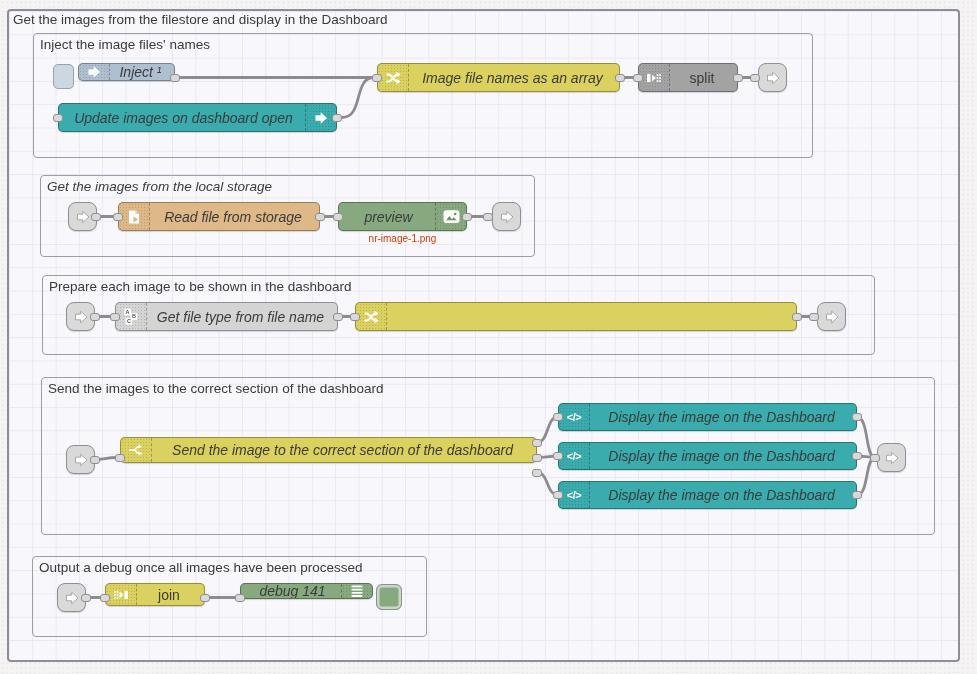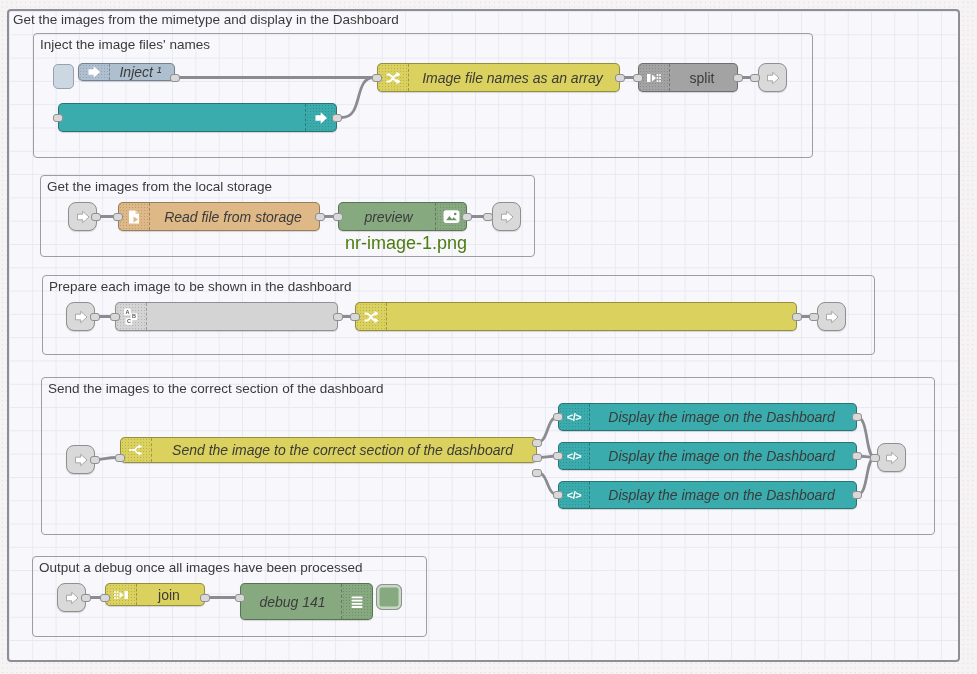--- a/index.html
+++ b/index.html
@@ -59,35 +59,35 @@
   .inject-btn{
     position:absolute;left:53px;top:64px;width:21px;height:25px;box-sizing:border-box;z-index:4;
     background:#ccd7e2;border:1px solid #95a3b1;border-radius:5px;
   }
   .debug-btn{
     position:absolute;left:376px;top:584px;width:26px;height:26px;box-sizing:border-box;z-index:4;
     border:1px solid #8f8f8f;border-radius:6px;
     box-shadow:inset 0 0 0 2.5px rgba(255,255,255,0.55);
   }
   .status-text{
-    position:absolute;z-index:4;font-size:18px;color:#4d7c0f;
-    text-align:right;white-space:nowrap;
+    position:absolute;z-index:4;font-size:10px;color:#c2410c;
+    text-align:center;white-space:nowrap;
   }
 </style>
 </head>
 <body>
 
 <div class="group outer-group" style="left:7px;top:9px;width:953px;height:653px;"></div>
-<div class="group-label" style="left:13px;top:12px;">Get the images from the mimetype and display in the Dashboard</div>
+<div class="group-label" style="left:13px;top:12px;">Get the images from the filestore and display in the Dashboard</div>
 
 <div class="group inner-group" style="left:33px;top:33px;width:780px;height:125px;"></div>
 <div class="group-label" style="left:40px;top:37px;">Inject the image files' names</div>
 
 <div class="group inner-group" style="left:40px;top:175px;width:495px;height:82px;"></div>
-<div class="group-label" style="left:47px;top:179px;">Get the images from the local storage</div>
+<div class="group-label" style="left:47px;top:179px;font-style:italic;">Get the images from the local storage</div>
 
 <div class="group inner-group" style="left:42px;top:275px;width:833px;height:80px;"></div>
 <div class="group-label" style="left:49px;top:279px;">Prepare each image to be shown in the dashboard</div>
 
 <div class="group inner-group" style="left:41px;top:377px;width:894px;height:158px;"></div>
 <div class="group-label" style="left:48px;top:381px;">Send the images to the correct section of the dashboard</div>
 
 <div class="group inner-group" style="left:32px;top:556px;width:395px;height:81px;"></div>
 <div class="group-label" style="left:39px;top:560px;">Output a debug once all images have been processed</div>
 
@@ -123,20 +123,21 @@
   </div>
   <div class="node-label lab-licon it">Inject ¹</div>
 </div>
 
 <div class="node" style="left: 58px; top: 103px; width: 279px; height: 29px; background-color: rgb(58, 172, 173);">
   <div class="icon-region icon-right">
     <svg width="16" height="16" viewBox="0 0 16 16">
         <path d="M2.5 5.2h5.2V2.3L14 8l-6.3 5.7v-2.9H2.5z" fill="#fff"></path>
       </svg>
   </div>
+  <div class="node-label lab-ricon it">Update images on dashboard open</div>
 </div>
 
 <div class="node" style="left: 377px; top: 63px; width: 243px; height: 29px; background-color: rgb(219, 209, 94);">
   <div class="icon-region icon-left">
     <svg width="16" height="16" viewBox="0 0 16 16" fill="none">
       <path d="M1.5 4.5h2c4 0 5 7 9 7" stroke="#fff" stroke-width="2"></path>
       <path d="M1.5 11.5h2c4 0 5-7 9-7" stroke="#fff" stroke-width="2"></path>
       <path d="M11.5 1.7 L15.7 4.5 11.5 7.3z" fill="#fff"></path>
       <path d="M11.5 8.7 L15.7 11.5 11.5 14.3z" fill="#fff"></path>
     </svg>
@@ -211,20 +212,21 @@
   <div class="icon-region icon-left">
     <svg width="17" height="17" viewBox="0 0 17 17" style="font-family:inherit;">
       <rect x="1" y="0.5" width="6.8" height="6.8" rx="1.2" fill="#fff"></rect>
       <text x="4.4" y="5.7" font-size="5.5" font-weight="bold" fill="#555" text-anchor="middle">A</text>
       <rect x="7.5" y="5.2" width="6.8" height="6.8" rx="1.2" fill="#fff"></rect>
       <text x="10.9" y="10.4" font-size="5.5" font-weight="bold" fill="#555" text-anchor="middle">B</text>
       <rect x="2.5" y="9.9" width="6.8" height="6.8" rx="1.2" fill="#fff"></rect>
       <text x="5.9" y="15.1" font-size="5.5" font-weight="bold" fill="#555" text-anchor="middle">C</text>
     </svg>
   </div>
+  <div class="node-label lab-licon it">Get file type from file name</div>
 </div>
 
 <div class="node" style="left: 355px; top: 302px; width: 442px; height: 29px; background-color: rgb(219, 209, 94);">
   <div class="icon-region icon-left">
     <svg width="16" height="16" viewBox="0 0 16 16" fill="none">
       <path d="M1.5 4.5h2c4 0 5 7 9 7" stroke="#fff" stroke-width="2"></path>
       <path d="M1.5 11.5h2c4 0 5-7 9-7" stroke="#fff" stroke-width="2"></path>
       <path d="M11.5 1.7 L15.7 4.5 11.5 7.3z" fill="#fff"></path>
       <path d="M11.5 8.7 L15.7 11.5 11.5 14.3z" fill="#fff"></path>
     </svg>
@@ -297,21 +299,21 @@
         <circle cx="4.5" cy="8" r="1" fill="#fff"></circle>
       <circle cx="2" cy="11" r="1" fill="#fff"></circle>
         <circle cx="4.5" cy="11" r="1" fill="#fff"></circle>
       <path d="M6.5 4.5 10.5 8 6.5 11.5z" fill="#fff"></path>
       <rect x="11.5" y="4" width="3.5" height="8" fill="#fff"></rect>
     </svg>
   </div>
   <div class="node-label lab-licon">join</div>
 </div>
 
-<div class="node" style="left: 240px; top: 583px; width: 133px; height: 37px; background-color: rgb(135, 169, 128);">
+<div class="node" style="left: 240px; top: 583px; width: 133px; height: 16px; background-color: rgb(135, 169, 128);">
   <div class="icon-region icon-right">
     <svg width="16" height="16" viewBox="0 0 16 16">
       <rect x="2.5" y="2.5" width="11" height="1.8" rx="0.9" fill="#fff"></rect>
       <rect x="2.5" y="5.7" width="11" height="1.8" rx="0.9" fill="#fff"></rect>
       <rect x="2.5" y="8.9" width="11" height="1.8" rx="0.9" fill="#fff"></rect>
       <rect x="2.5" y="12.1" width="11" height="1.8" rx="0.9" fill="#fff"></rect>
     </svg>
   </div>
   <div class="node-label lab-ricon it">debug 141</div>
 </div>

